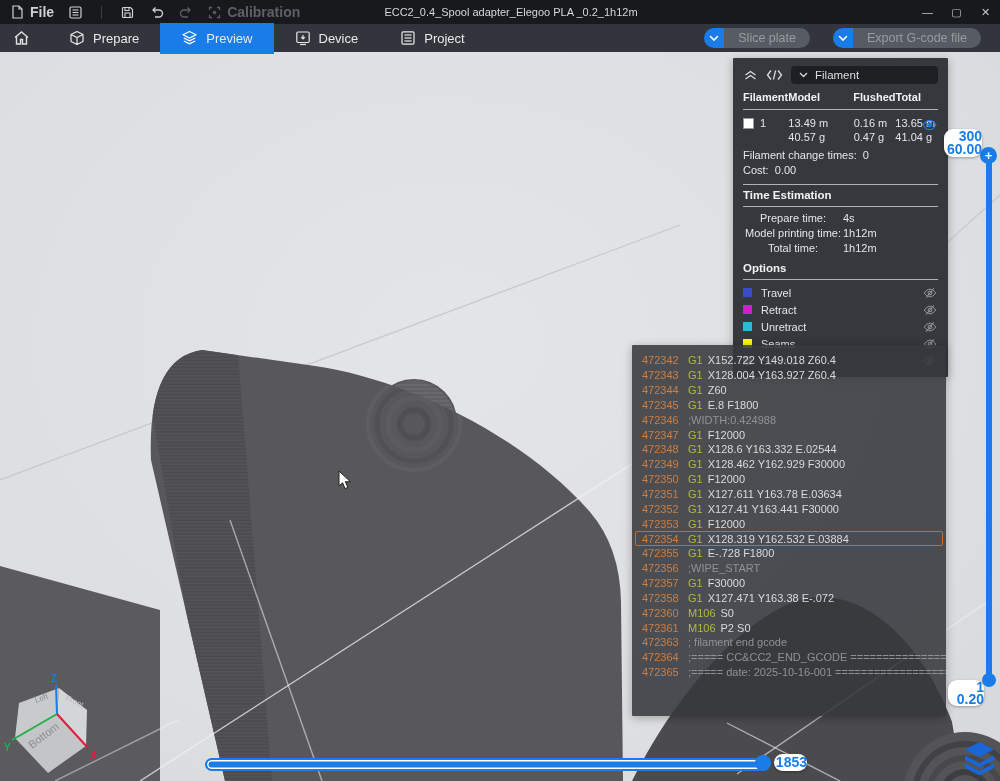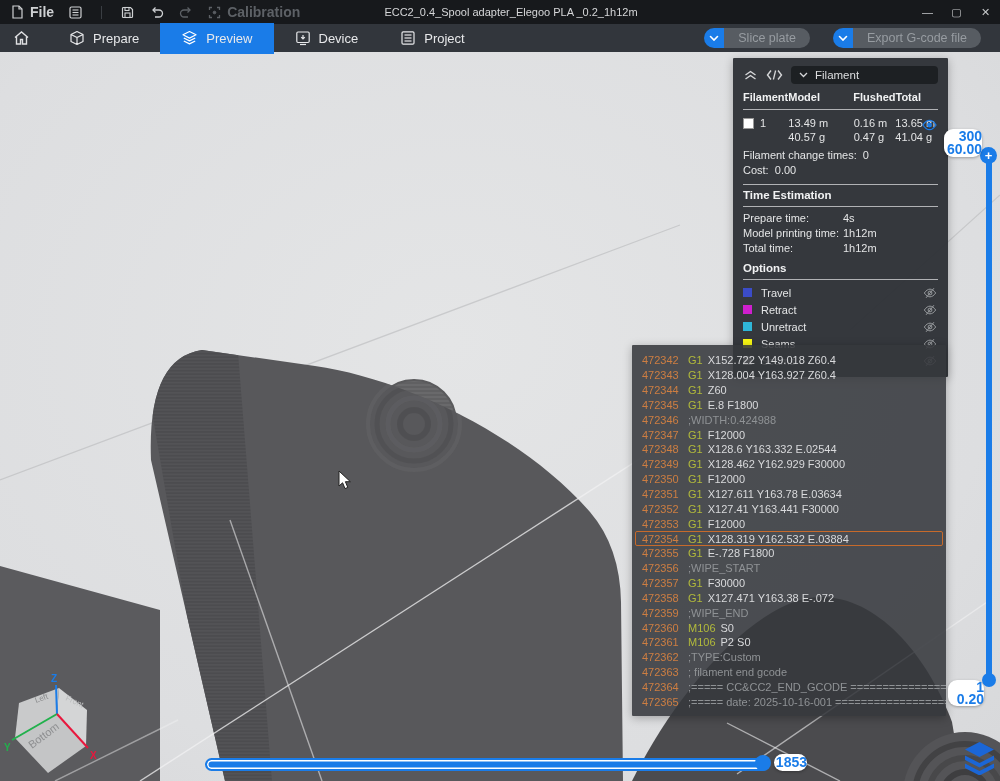--- a/index.html
+++ b/index.html
@@ -42,21 +42,21 @@
   .fil-table-head,.fil-table-row{display:flex;font-size:11px;}
   .fil-table-head{font-weight:bold;color:#f1f2f3;padding-bottom:4px;}
   .col-f{width:50px;} .col-m{width:72px;} .col-fl{width:46px;} .col-t{width:47px;}
   .sep{height:1px;background:#c7c8ca;opacity:.85;margin:2px 0 4px 0;}
   .fil-table-row{align-items:flex-start;padding:3px 0 4px 0;position:relative;}
   .fil-cell{line-height:13.5px;color:#e4e5e6;}
   .fil-id{display:flex;align-items:center;gap:6px;}
   .swatch{width:9px;height:9px;display:inline-block;}
   .fil-stat{font-size:11px;line-height:15px;color:#e4e5e6;}
   .sec-title{font-weight:bold;font-size:11.5px;color:#f1f2f3;margin-top:6px;padding-bottom:3px;}
-  .time-row{display:flex;font-size:11px;line-height:15px;}
+  .time-row{display:flex;font-size:11px;line-height:15px;text-align:center;}
   .time-label{width:100px;}
   .opt-row{display:flex;align-items:center;height:17px;font-size:11px;position:relative;}
   .opt-swatch{width:9px;height:9px;margin-right:9px;}
   .opt-label{color:#e4e5e6;}
   .eye-right{position:absolute;right:1px;width:14px;height:14px;}
   .eye-on{position:absolute;right:1px;top:5px;width:15px;height:12px;}
   
   .gcode-panel{left:632px;top:345px;width:314px;height:371px;background:rgba(53,56,60,.88);padding:8px 0 6px 0;box-sizing:border-box;overflow:hidden;}
   .gc-row{display:flex;align-items:center;height:14.85px;padding:0 10px;font-size:11px;white-space:nowrap;position:relative;}
   .gc-num{width:46px;color:#cd7e42;flex:none;}
@@ -474,36 +474,28 @@
       <span class="gc-num">472357</span>
       <span class="gc-cmd">G1</span>
       <span class="gc-rest">F30000</span>
     </div>
     <div class="gc-row">
       <span class="gc-num">472358</span>
       <span class="gc-cmd">G1</span>
       <span class="gc-rest">X127.471 Y163.38 E-.072</span>
     </div>
     <div class="gc-row">
-      <span class="gc-num">472359</span>
-      <span class="gc-comment">;WIPE_END</span>
-    </div>
-    <div class="gc-row">
       <span class="gc-num">472360</span>
       <span class="gc-cmd">M106</span>
       <span class="gc-rest">S0</span>
     </div>
     <div class="gc-row">
       <span class="gc-num">472361</span>
       <span class="gc-cmd">M106</span>
       <span class="gc-rest">P2 S0</span>
-    </div>
-    <div class="gc-row">
-      <span class="gc-num">472362</span>
-      <span class="gc-comment">;TYPE:Custom</span>
     </div>
     <div class="gc-row">
       <span class="gc-num">472363</span>
       <span class="gc-comment">; filament end gcode</span>
     </div>
     <div class="gc-row">
       <span class="gc-num">472364</span>
       <span class="gc-comment">;===== CC&amp;CC2_END_GCODE ================</span>
     </div>
     <div class="gc-row">

